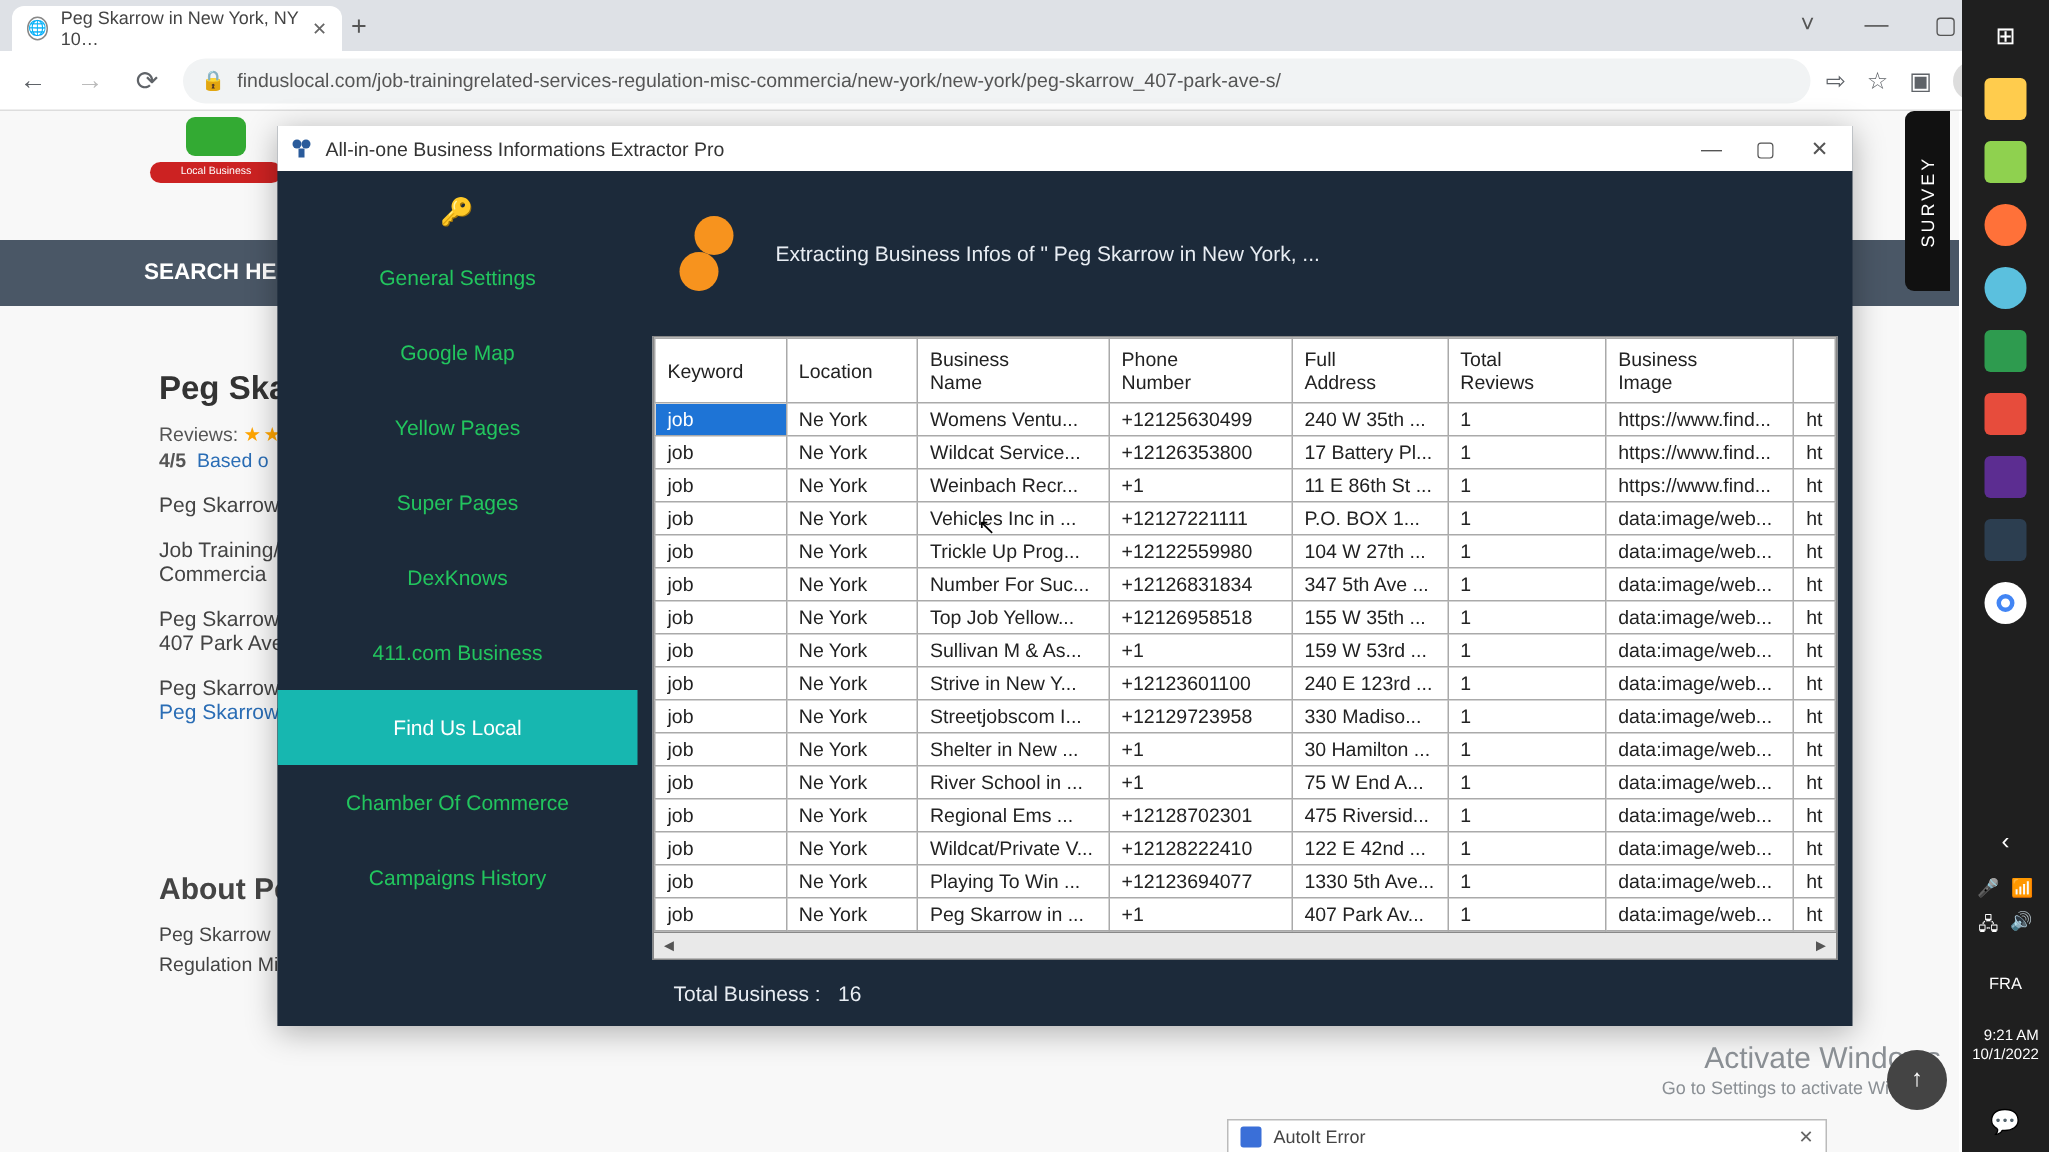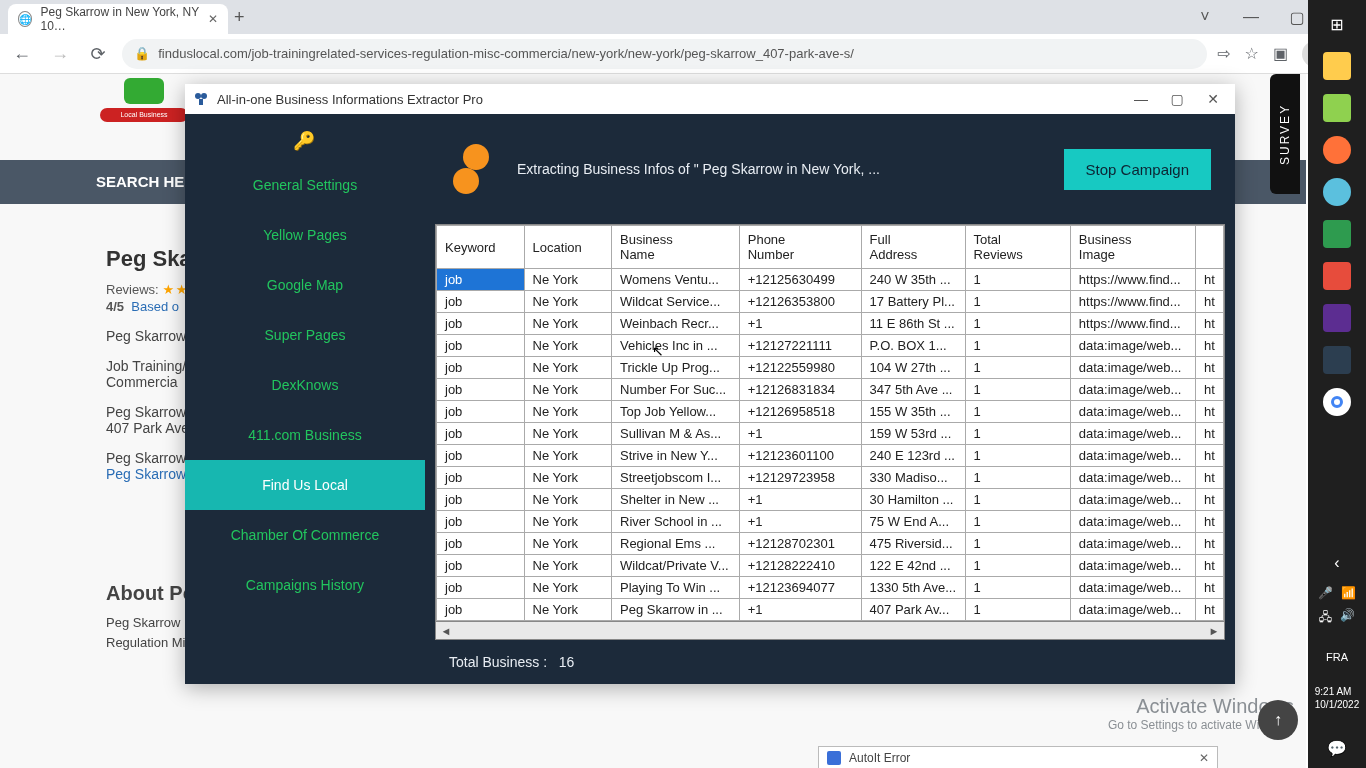--- a/index.html
+++ b/index.html
@@ -75,21 +75,21 @@
 .watermark .l1{font-size:20px;}
 .watermark .l2{font-size:12px;}
 .uparrow { position:absolute; right:68px; bottom:28px; width:40px;height:40px;background:#444;border-radius:50%;display:flex;align-items:center;justify-content:center;color:#fff;}
 .autoit { position:absolute; bottom:0; left:818px; width:400px; height:22px; background:#fff; border:1px solid #bbb; border-bottom:none; display:flex;align-items:center;padding:0 8px;font-size:12px;color:#444;gap:8px;}
 .autoit .aicn{width:14px;height:14px;background:#3a6fd8;border-radius:2px;}
 .autoit .x{margin-left:auto;color:#666;}
 
 .os-sidebar { position:absolute; right:0; top:0; width:58px; bottom:0; background:#1f1f1f; display:flex; flex-direction:column; align-items:center; padding-top:10px; gap:14px;}
 .os-sidebar .os-icn { width:28px; height:28px; border-radius:4px; display:flex;align-items:center;justify-content:center; font-size:16px;}
 .os-sidebar .sep{flex:1;}
-.os-sidebar .clock{color:#fff;font-size:10px;text-align:left;line-height:1.3; margin-bottom:14px;}
+.os-sidebar .clock{color:#fff;font-size:10px;text-align:right;line-height:1.3; margin-bottom:14px;}
 .os-sidebar .tray{display:flex;gap:8px;color:#fff;font-size:12px;flex-wrap:wrap;width:40px;justify-content:center;margin-bottom:8px;}
 
 col.c1{width:90px;} col.c2{width:90px;} col.c3{width:128px;} col.c4{width:124px;} col.c5{width:104px;} col.c6{width:110px;} col.c7{width:126px;} col.c8{width:20px;}
 
 .cursor { position:absolute; left:652px; top:343px; font-size:14px; color:#000; pointer-events:none;}
 </style>
 </head>
 <body>
 
 <div class="browser-top">
@@ -157,35 +157,34 @@
     <span class="spacer"></span>
     <span class="wb">—</span>
     <span class="wb">▢</span>
     <span class="wb">✕</span>
   </div>
   <div class="app-body">
     <div class="sidebar">
       <div class="keyicon">🔑</div>
       <div id="sidebar-items">
           <div class="item">General Settings</div>
+          <div class="item">Google Map</div>
           <div class="item">Yellow Pages</div>
-          <div class="item">Google Map</div>
           <div class="item">Super Pages</div>
           <div class="item">DexKnows</div>
           <div class="item">411.com Business</div>
           <div class="item active">Find Us Local</div>
           <div class="item">Chamber Of Commerce</div>
           <div class="item">Campaigns History</div>
         </div>
     </div>
     <div class="main">
       <div class="statusbar">
         <div class="peanut"></div>
         <div class="msg">Extracting Business Infos of " Peg Skarrow in New York, ...</div>
-        <button class="stopbtn">Stop Campaign</button>
       </div>
       <div class="grid-wrap">
         <table class="grid">
           <colgroup>
               <col class="c1">
               <col class="c2">
               <col class="c3">
               <col class="c4">
               <col class="c5">
               <col class="c6">

